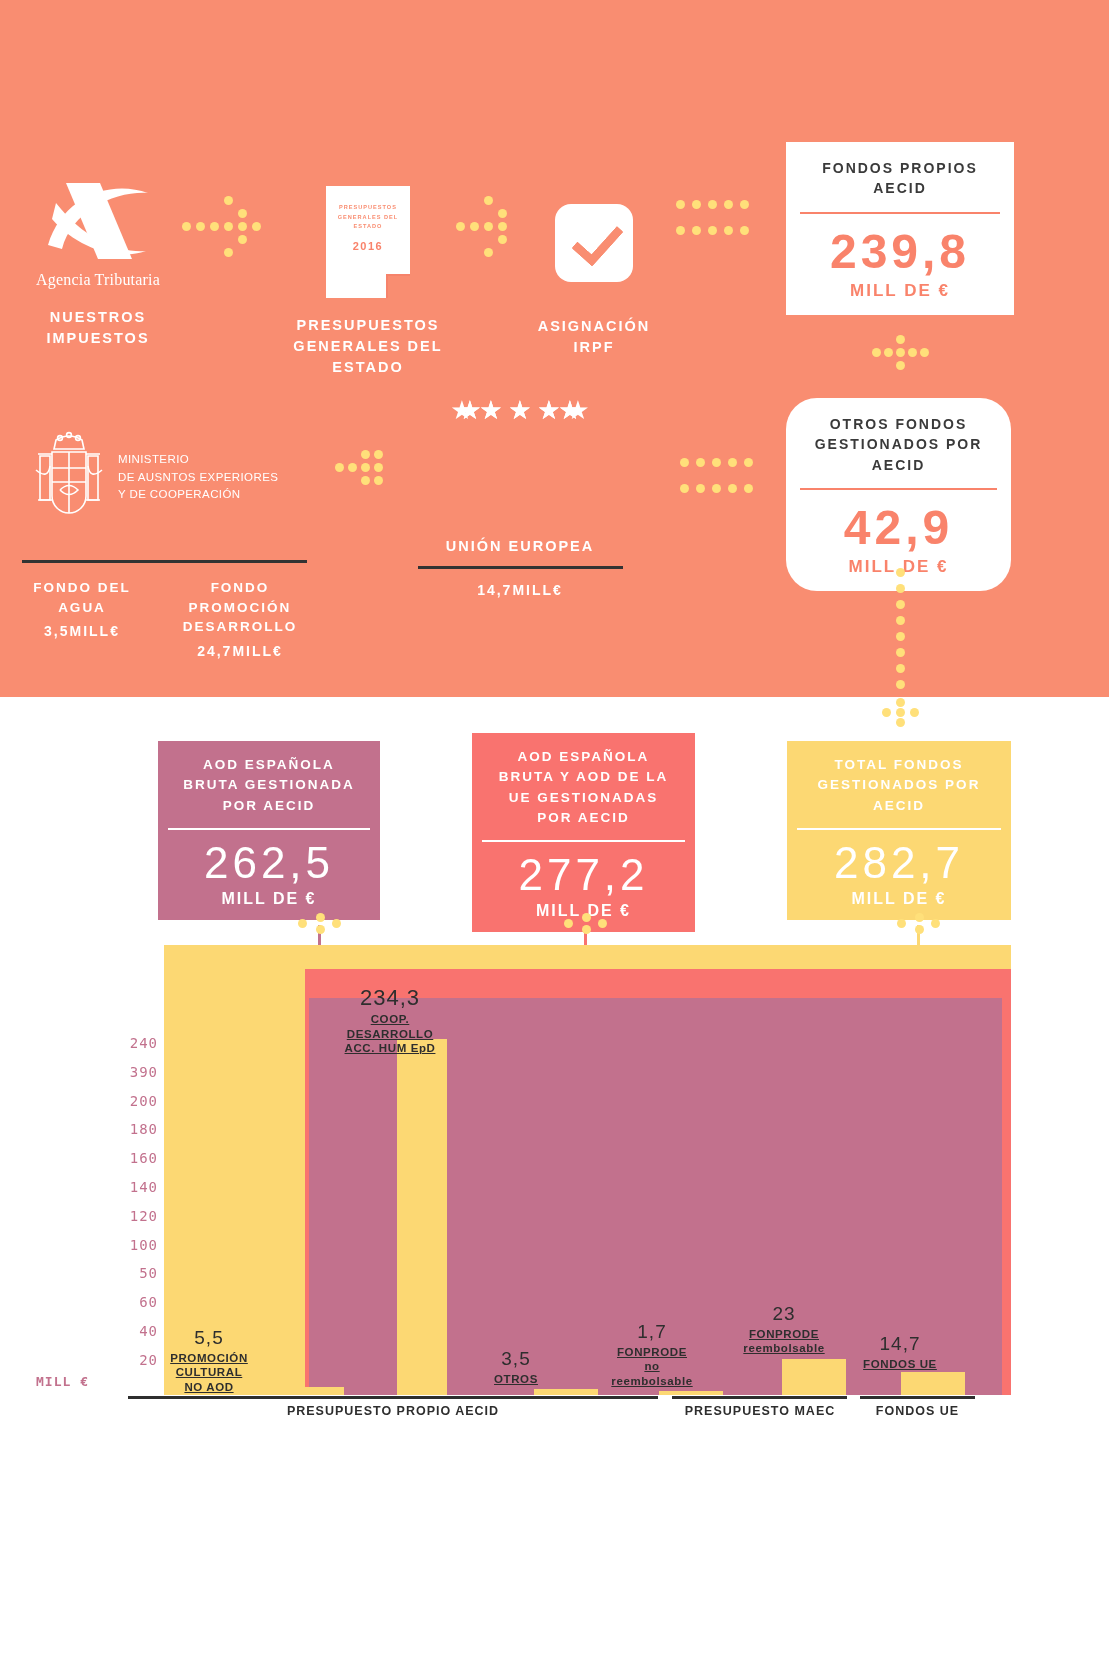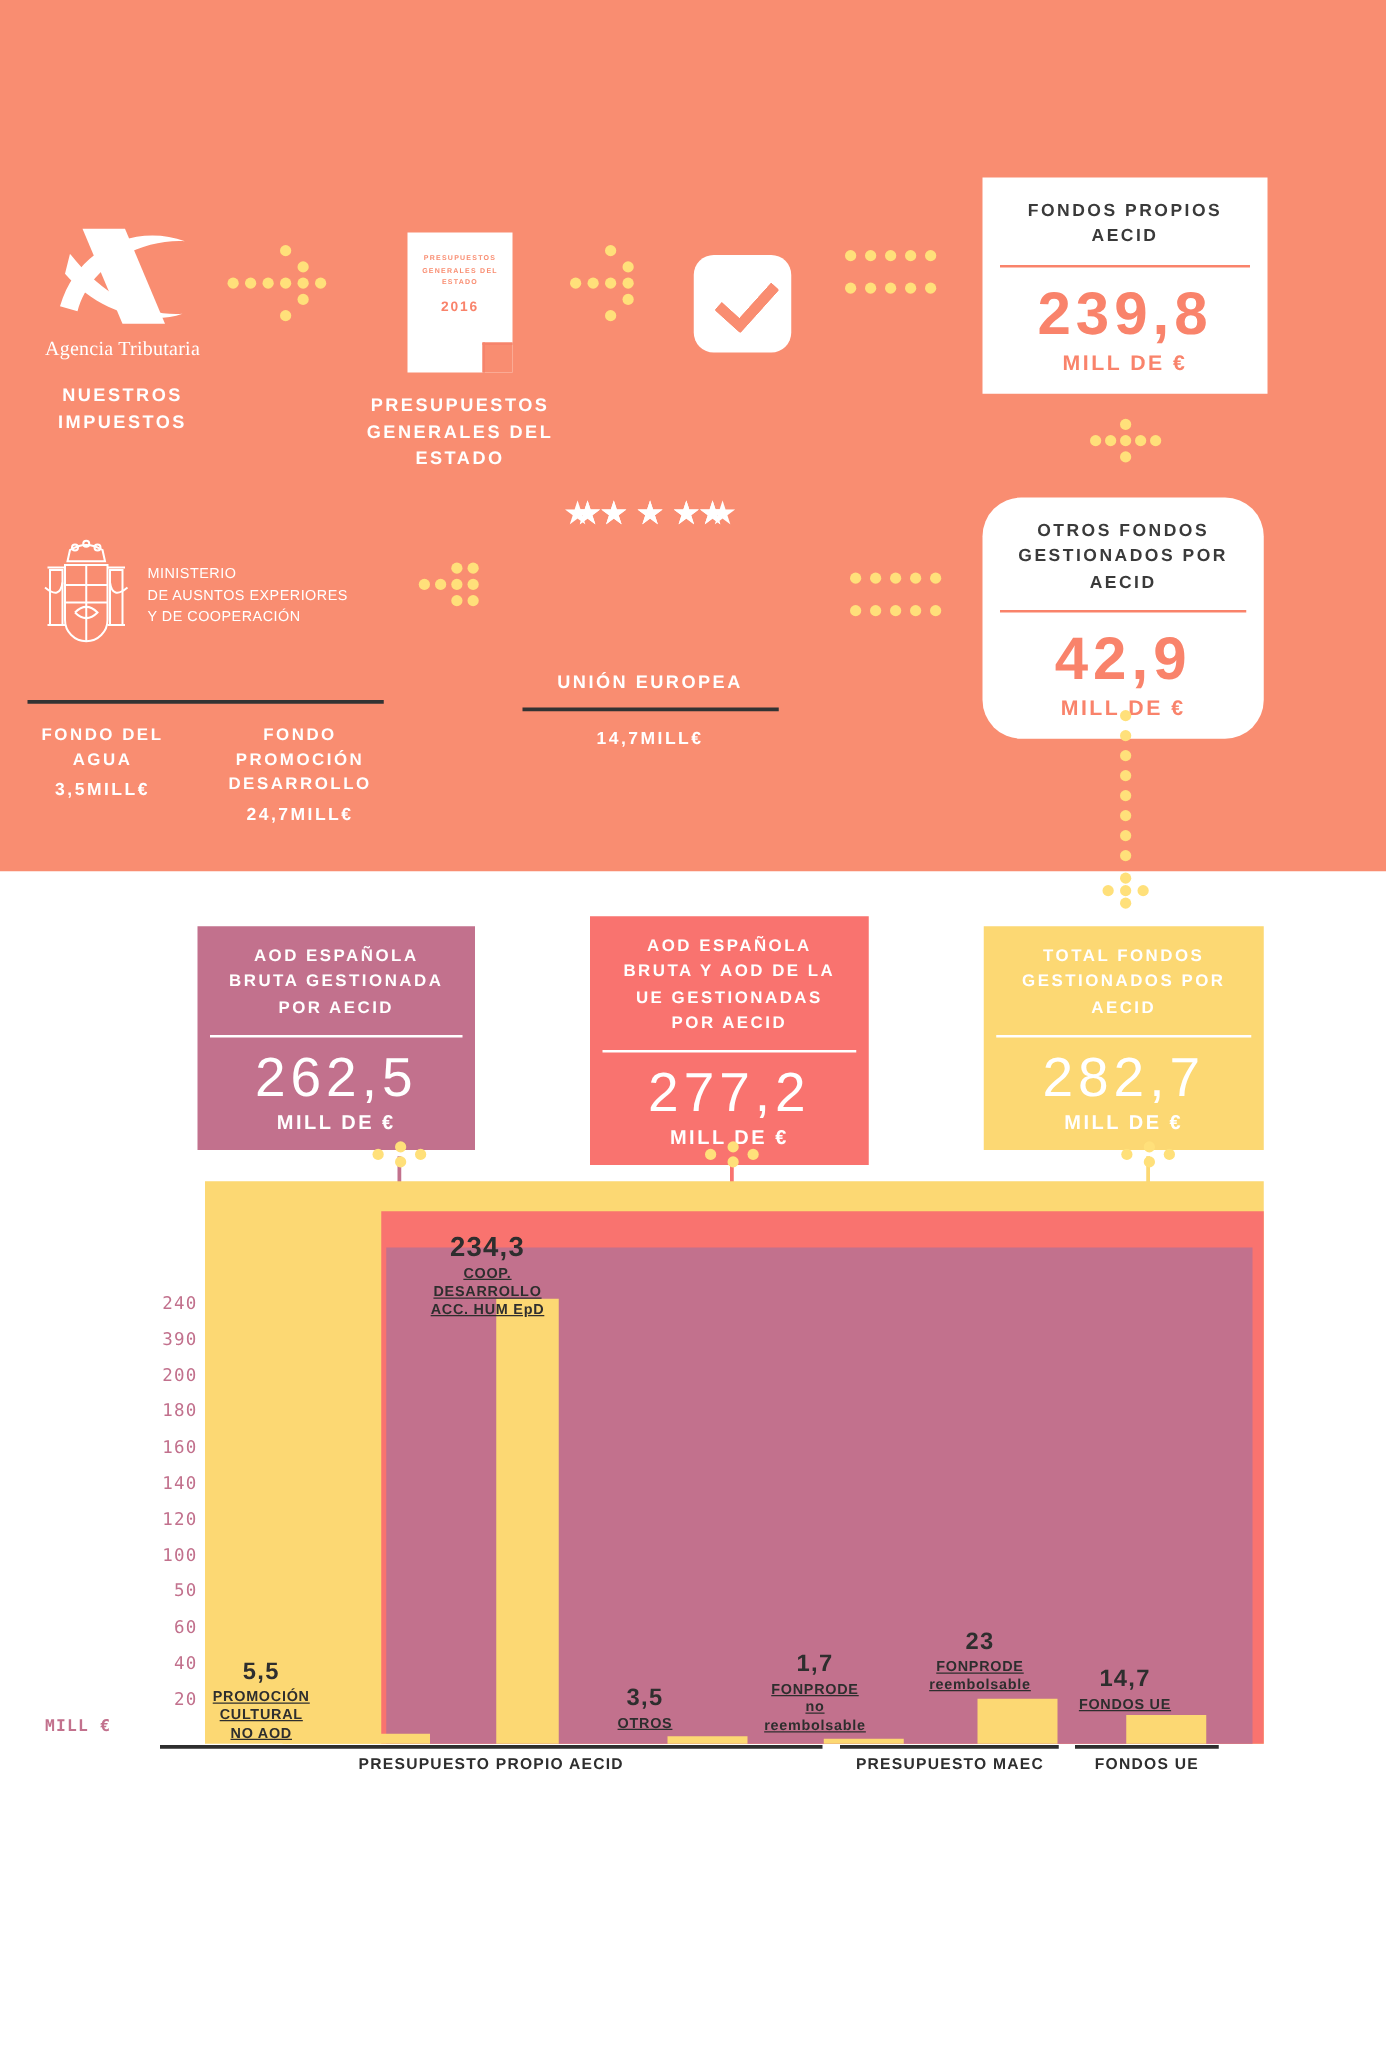--- a/index.html
+++ b/index.html
@@ -137,21 +137,21 @@
   .ytick{
     color:#c2718d;font-size:14px;line-height:28.8px;height:28.8px;letter-spacing:1px;
     font-family:"DejaVu Sans Mono", monospace;
   }
   .ymill{
     position:absolute;left:36px;top:1374px;color:#c2718d;font-size:13px;
     letter-spacing:1px;font-weight:bold;font-family:"DejaVu Sans Mono", monospace;
   }
 
   .blabel{position:absolute;text-align:center;color:#2e2e2e;}
-  .blabel .v{font-size:19px;font-weight:bold;letter-spacing:1px;line-height:1.15;}
+  .blabel .v{font-size:19px;font-weight:normal;letter-spacing:1px;line-height:1.15;}
   .blabel .t{font-size:11.5px;font-weight:bold;letter-spacing:.6px;line-height:1.25;margin-top:2px;text-decoration:underline;}
 
   .xaxis-line{position:absolute;height:3px;background:#2e2e2e;top:1396px;}
   .xlab{
     position:absolute;top:1404px;color:#2e2e2e;font-size:12.5px;font-weight:bold;
     letter-spacing:1px;text-align:center;
   }
 
   
   .stem{position:absolute;width:3px;}
@@ -210,20 +210,22 @@
     <span class="dot" style="left:28px;top:0"></span>
       <span class="dot" style="left:28px;top:52px"></span>
     <span class="dot" style="left:42px;top:13px"></span>
       <span class="dot" style="left:42px;top:39px"></span>
   </div>
 
   <div class="irpf-block">
     <div class="check-box">
       <div class="tick"></div>
     </div>
+    <div class="cap irpf-cap" style="white-space:pre-line">ASIGNACIÓN
+IRPF</div>
   </div>
 
   <div class="dots" style="left:676px;top:200px;width:76px;height:36px;">
     <span class="dot" style="left:0;top:0"></span>
       <span class="dot" style="left:16px;top:0"></span>
     <span class="dot" style="left:32px;top:0"></span>
       <span class="dot" style="left:48px;top:0"></span>
     <span class="dot" style="left:64px;top:0"></span>
     <span class="dot" style="left:0;top:26px"></span>
       <span class="dot" style="left:16px;top:26px"></span>

